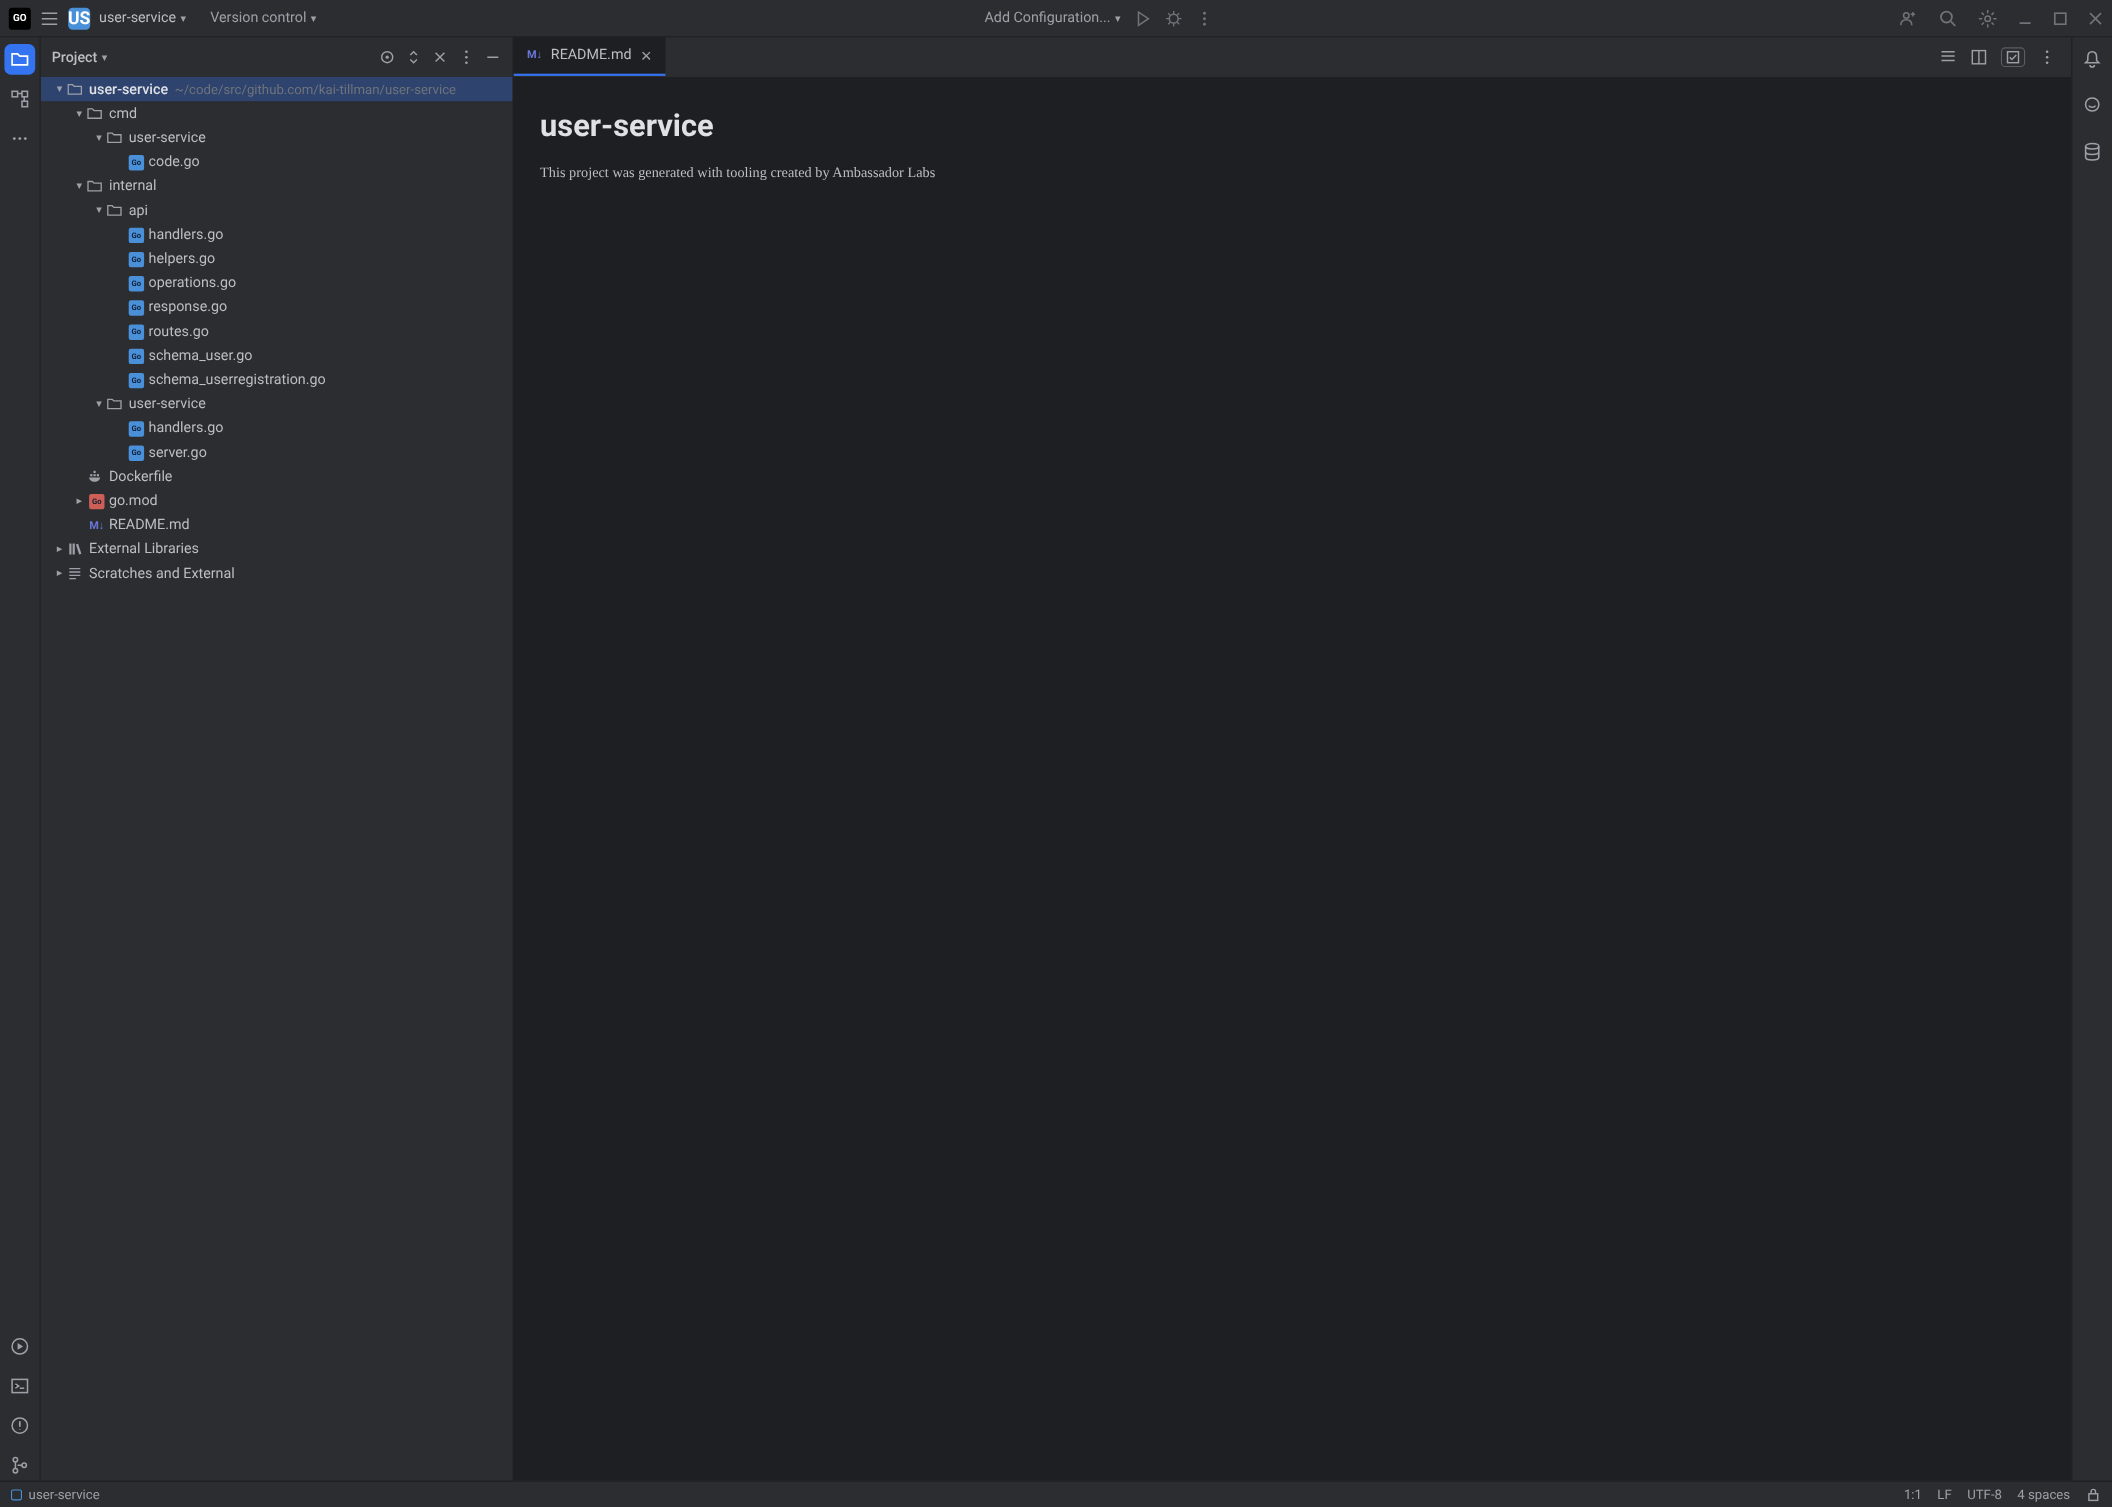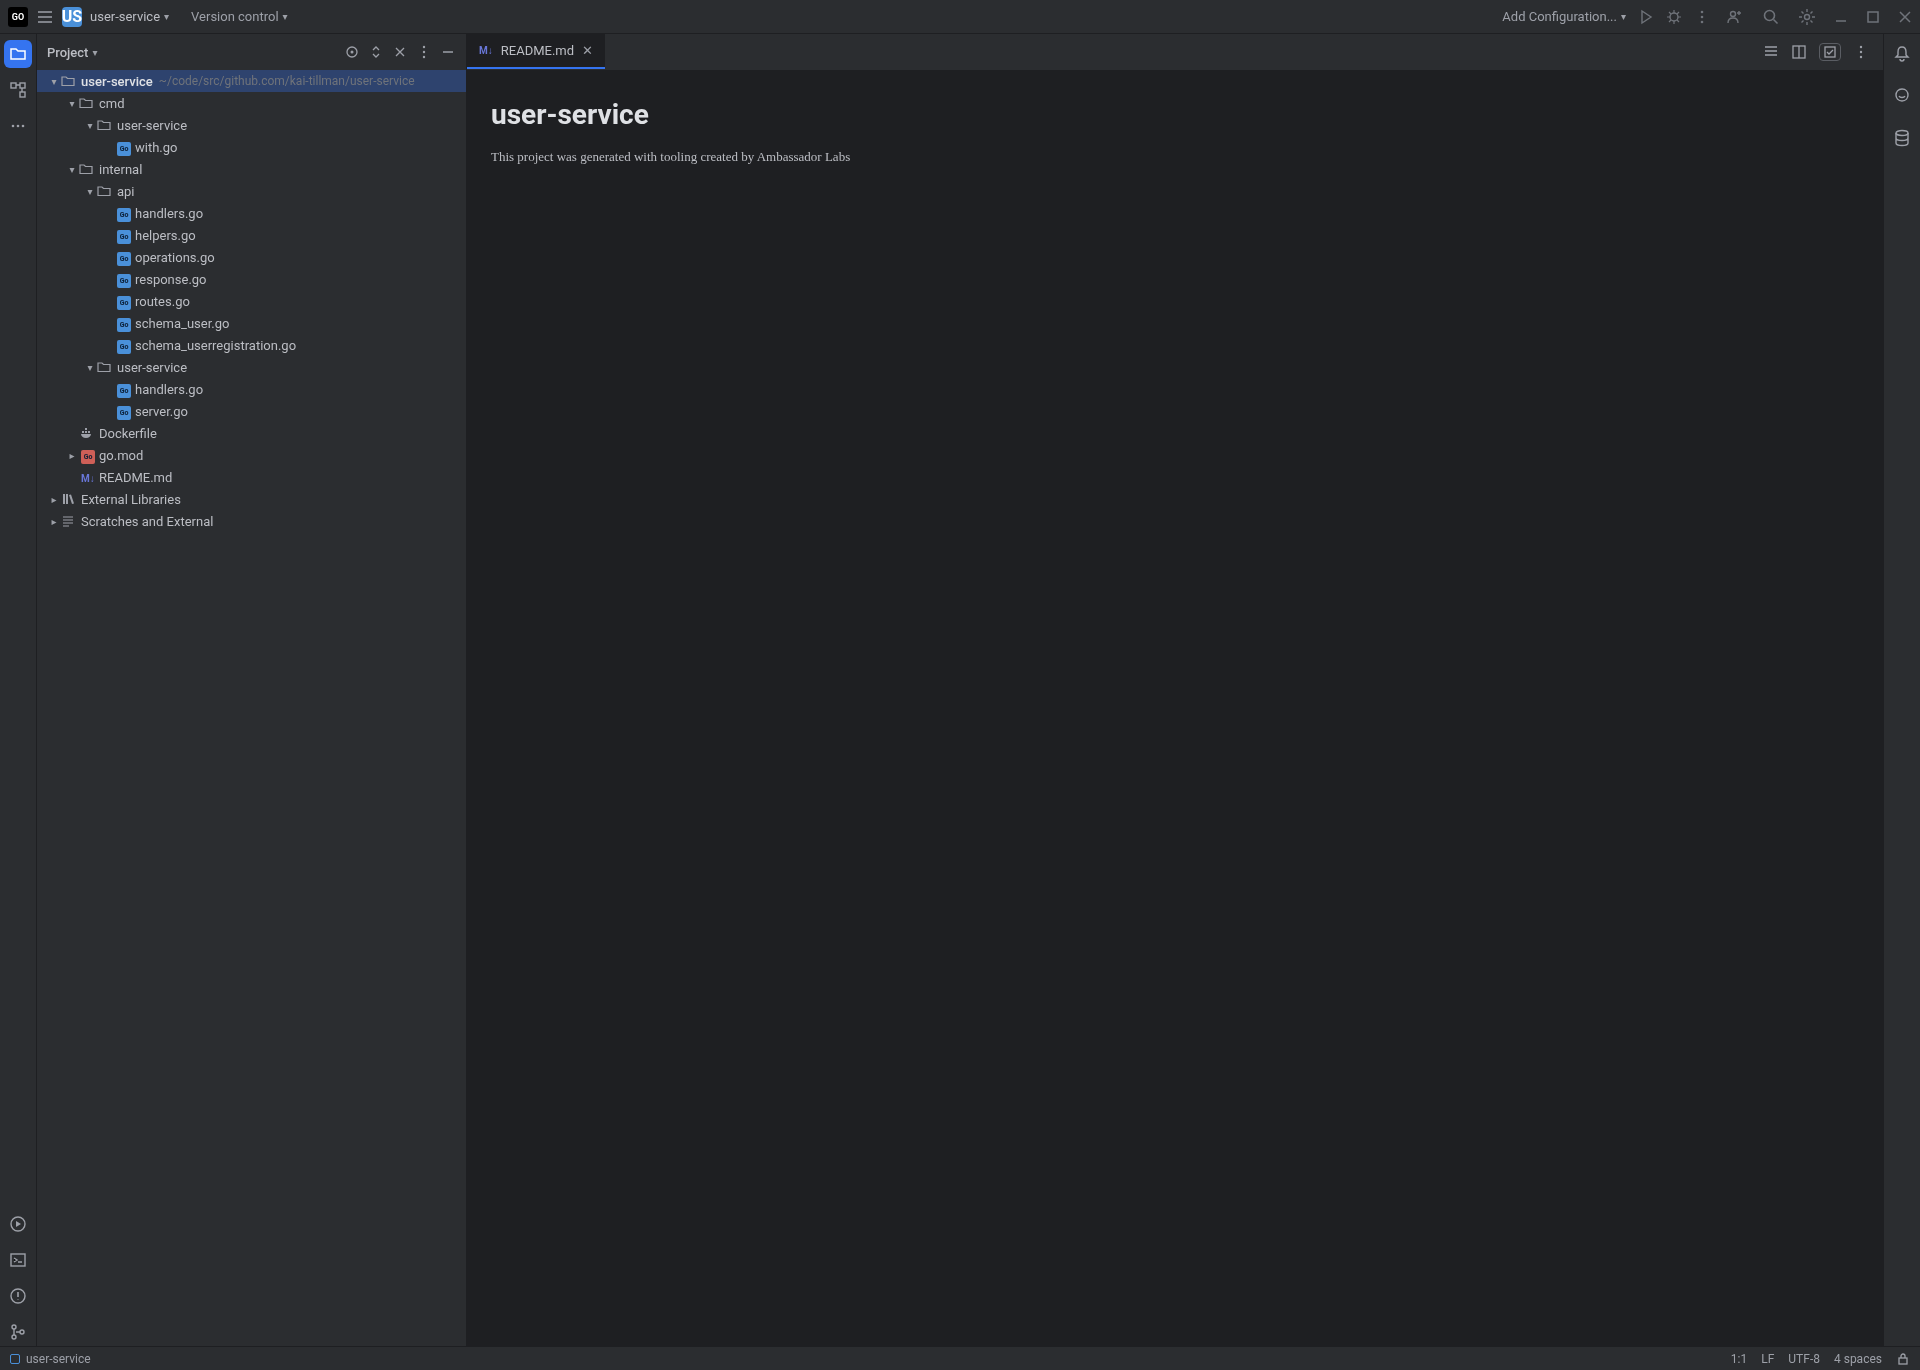--- a/index.html
+++ b/index.html
@@ -7,21 +7,21 @@
 .root{display:flex;flex-direction:column;height:100%;}
 
 
 .titlebar{height:34px;background:#2b2d30;display:flex;align-items:center;padding:0 8px;border-bottom:1px solid #1e1f22;}
 .titlebar .left{display:flex;align-items:center;gap:8px;}
 .go-logo{width:20px;height:20px;background:#000;border-radius:3px;display:flex;align-items:center;justify-content:center;color:#fff;font-size:9px;font-weight:bold;}
 .ham{color:#9da0a8;cursor:pointer;}
 .proj-badge{width:20px;height:20px;background:#4a90d9;border-radius:4px;display:flex;align-items:center;justify-content:center;color:#fff;font-size:16px;font-weight:bold;}
 .proj-dd{display:flex;align-items:center;gap:4px;color:#bcbec4;cursor:pointer;}
 .vc-dd{display:flex;align-items:center;gap:4px;color:#9da0a8;cursor:pointer;margin-left:14px;}
-.titlebar .center{flex:1;display:flex;justify-content:flex-end;align-items:center;gap:12px;padding-right:16px;}
+.titlebar .center{flex:1;display:flex;justify-content:center;align-items:center;gap:12px;padding-right:16px;}
 .add-config{display:flex;align-items:center;gap:4px;color:#9da0a8;}
 .tb-icon{color:#6f737a;cursor:pointer;}
 .titlebar .right{display:flex;align-items:center;gap:18px;}
 .chev{font-size:10px;color:#9da0a8;}
 
 
 .main{flex:1;display:flex;min-height:0;}
 .left-rail{width:37px;background:#2b2d30;border-right:1px solid #1e1f22;display:flex;flex-direction:column;align-items:center;padding-top:6px;gap:8px;}
 .rail-btn{width:28px;height:28px;display:flex;align-items:center;justify-content:center;border-radius:6px;cursor:pointer;color:#9da0a8;}
 .rail-btn.active{background:#3574f0;color:#fff;}
@@ -269,21 +269,21 @@
           <span class="icon folder-icon">
               <svg width="14" height="14" viewBox="0 0 14 14">
                 <path d="M1 3h4l1.5 1.5H13v7H1z" fill="none" stroke="currentColor" stroke-width="1.2"></path>
               </svg>
             </span>
           <span class="label">user-service</span>
         </div>
         <div class="tree-row" style="padding-left:64px">
           <span class="arrow none">·</span>
           <span class="icon"><span class="go-icon">Go</span></span>
-          <span class="label">with.go</span>
+          <span class="label">code.go</span>
         </div>
         <div class="tree-row" style="padding-left:28px">
           <span class="arrow">▾</span>
           <span class="icon folder-icon">
               <svg width="14" height="14" viewBox="0 0 14 14">
                 <path d="M1 3h4l1.5 1.5H13v7H1z" fill="none" stroke="currentColor" stroke-width="1.2"></path>
               </svg>
             </span>
           <span class="label">internal</span>
         </div>

